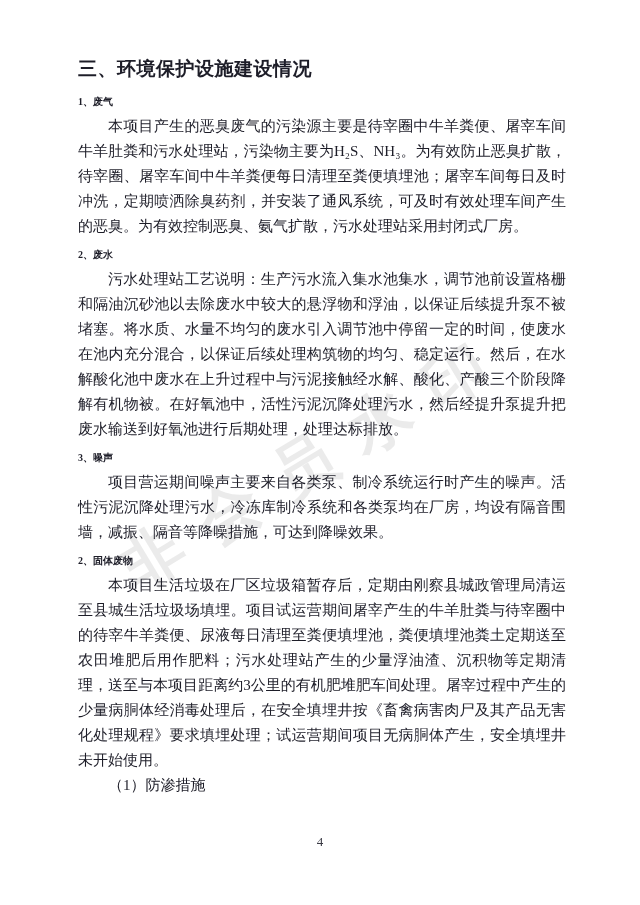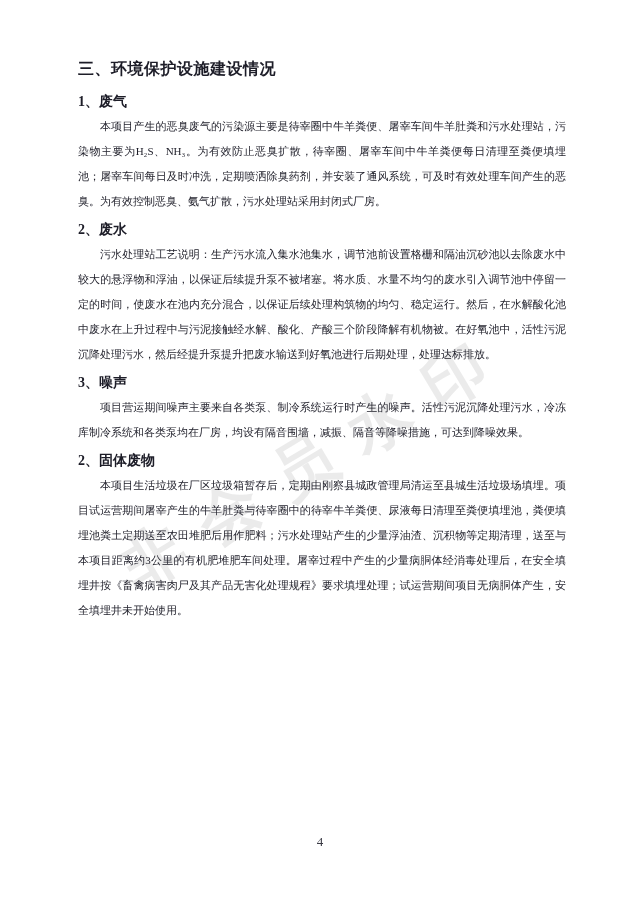--- a/index.html
+++ b/index.html
@@ -16,35 +16,35 @@
     font-family: "Liberation Serif", "DejaVu Serif", serif;
     color: #1d1d28;
   }
   .content {
     position: absolute;
     left: 78px;
     top: 56px;
     width: 488px;
   }
   .doc-title {
-    font-size: 16px;
+    font-size: 19px;
     font-weight: bold;
     margin: 0 0 8px 0;
     line-height: 25px;
     letter-spacing: 0.5px;
   }
   .section-heading {
-    font-size: 14px;
+    font-size: 10px;
     font-weight: bold;
     margin: 3px 0 0 0;
     line-height: 25px;
   }
   .para {
     margin: 0;
-    font-size: 11px;
+    font-size: 15px;
     line-height: 25px;
     text-align: justify;
     text-indent: 2em;
     word-break: break-all;
   }
   .watermark {
     position: absolute;
     left: 45px;
     top: 400px;
     width: 540px;
@@ -81,17 +81,18 @@
     <h1 class="doc-title">三、环境保护设施建设情况</h1>
     <div id="sections">
         <h2 class="section-heading">1、废气</h2>
         <p class="para">本项目产生的恶臭废气的污染源主要是待宰圈中牛羊粪便、屠宰车间牛羊肚粪和污水处理站，污染物主要为H₂S、NH₃。为有效防止恶臭扩散，待宰圈、屠宰车间中牛羊粪便每日清理至粪便填埋池；屠宰车间每日及时冲洗，定期喷洒除臭药剂，并安装了通风系统，可及时有效处理车间产生的恶臭。为有效控制恶臭、氨气扩散，污水处理站采用封闭式厂房。</p>
         <h2 class="section-heading">2、废水</h2>
         <p class="para">污水处理站工艺说明：生产污水流入集水池集水，调节池前设置格栅和隔油沉砂池以去除废水中较大的悬浮物和浮油，以保证后续提升泵不被堵塞。将水质、水量不均匀的废水引入调节池中停留一定的时间，使废水在池内充分混合，以保证后续处理构筑物的均匀、稳定运行。然后，在水解酸化池中废水在上升过程中与污泥接触经水解、酸化、产酸三个阶段降解有机物被。在好氧池中，活性污泥沉降处理污水，然后经提升泵提升把废水输送到好氧池进行后期处理，处理达标排放。</p>
         <h2 class="section-heading">3、噪声</h2>
         <p class="para">项目营运期间噪声主要来自各类泵、制冷系统运行时产生的噪声。活性污泥沉降处理污水，冷冻库制冷系统和各类泵均在厂房，均设有隔音围墙，减振、隔音等降噪措施，可达到降噪效果。</p>
         <h2 class="section-heading">2、固体废物</h2>
         <p class="para">本项目生活垃圾在厂区垃圾箱暂存后，定期由刚察县城政管理局清运至县城生活垃圾场填埋。项目试运营期间屠宰产生的牛羊肚粪与待宰圈中的待宰牛羊粪便、尿液每日清理至粪便填埋池，粪便填埋池粪土定期送至农田堆肥后用作肥料；污水处理站产生的少量浮油渣、沉积物等定期清理，送至与本项目距离约3公里的有机肥堆肥车间处理。屠宰过程中产生的少量病胴体经消毒处理后，在安全填埋井按《畜禽病害肉尸及其产品无害化处理规程》要求填埋处理；试运营期间项目无病胴体产生，安全填埋井未开始使用。</p>
+        <p class="para">（1）防渗措施</p>
       </div>
   </div>
 
   <div class="page-number">4</div>
 </div>
 
 </body></html>

